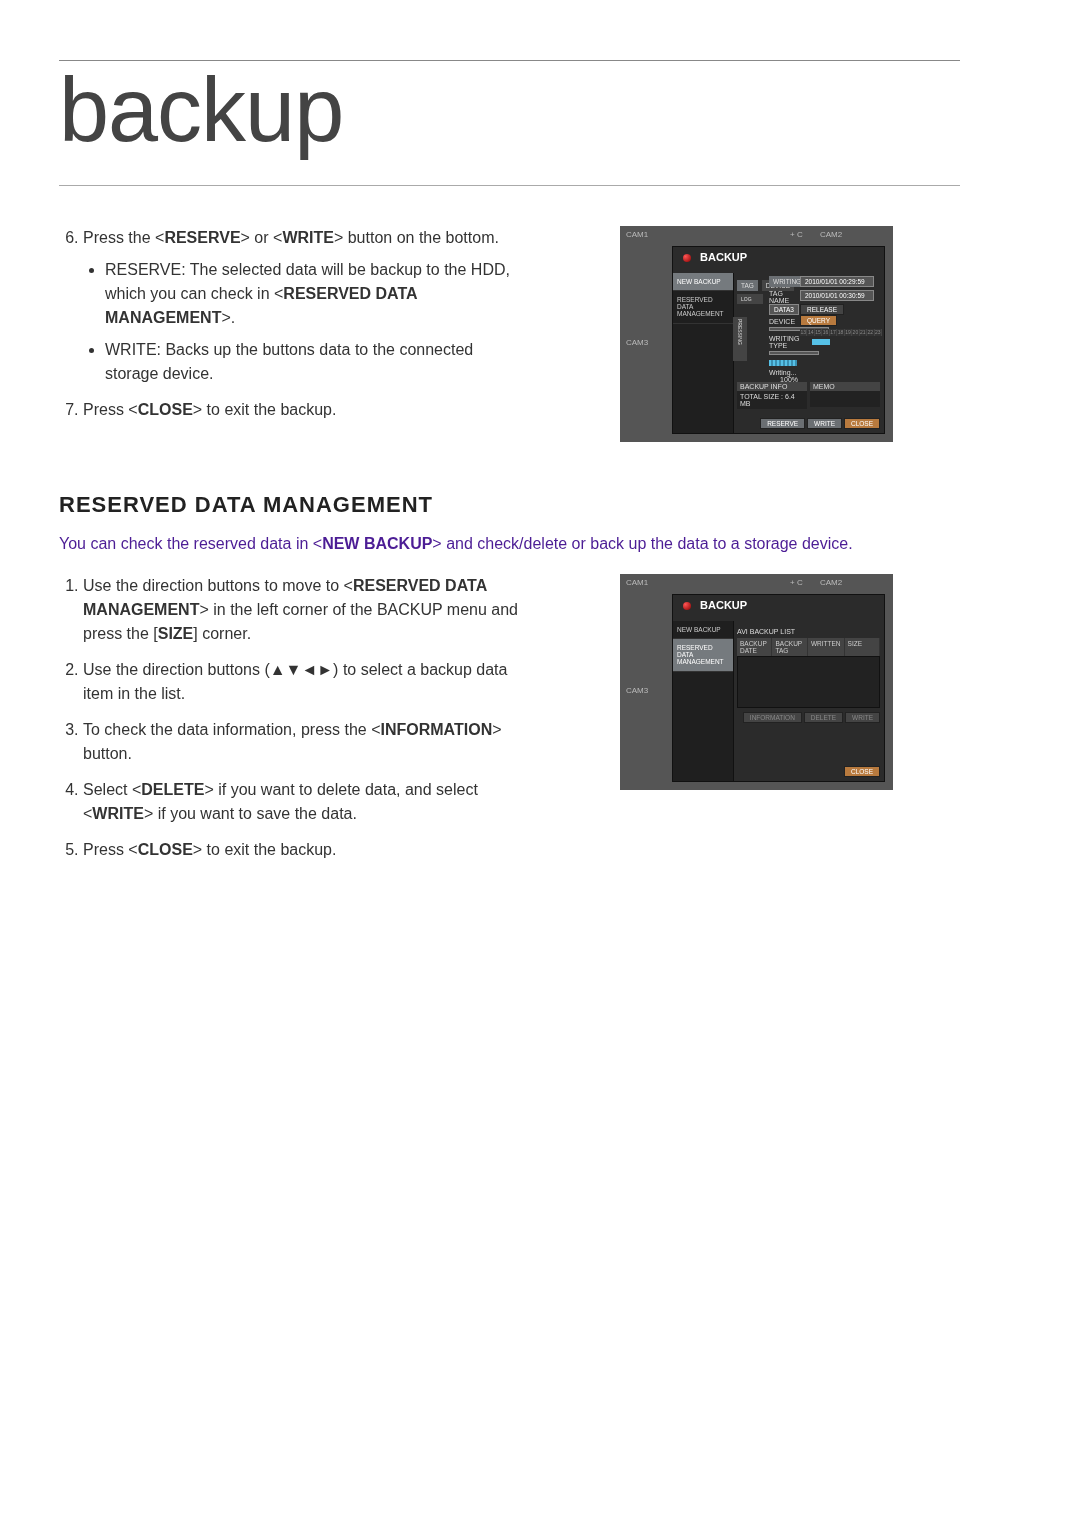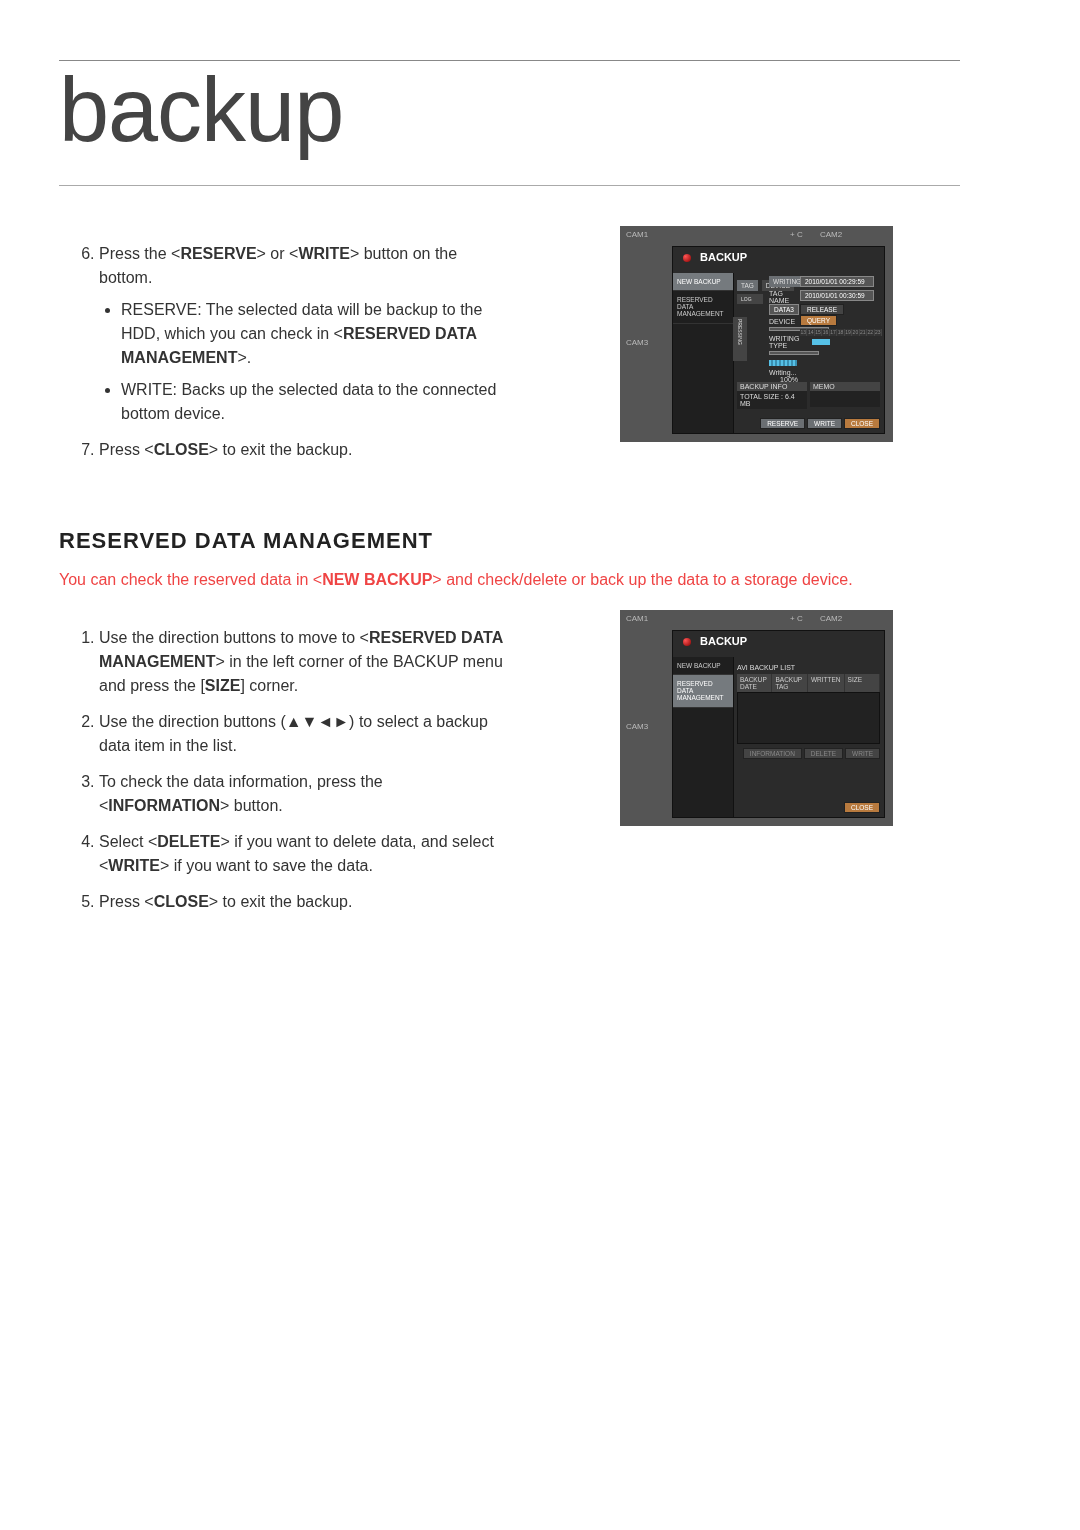--- a/index.html
+++ b/index.html
@@ -40,29 +40,29 @@
   .text-col {
     float: left;
     width: 470px;
     font-size: 16px;
     color: #333;
     line-height: 1.5;
   }
   .text-full {
     width: 820px;
     font-size: 16px;
-    color: #ef4444;
+    color: #4c1d95;
     line-height: 1.5;
   }
   .img-col {
     float: right;
     width: 340px;
   }
   ol.steps {
-    margin: 16px;
+    margin: 0;
     padding: 0 0 0 24px;
   }
   ol.steps > li {
     margin-bottom: 12px;
   }
   ul.bullets {
     margin: 8px 0 8px 0;
     padding-left: 22px;
   }
   ul.bullets li {
@@ -217,21 +217,21 @@
 
   <div class="section">
     <div class="text-col">
       <ol class="steps" start="6">
         <li>
           <span>Press the &lt;</span><b>RESERVE</b><span>&gt; or &lt;</span><b>WRITE</b><span>&gt; button on the bottom.</span>
           <ul class="bullets">
             <li>
               <span>RESERVE: The selected data will be backup to the HDD, which you can check in &lt;</span><b>RESERVED DATA MANAGEMENT</b><span>&gt;.</span>
             </li>
-            <li>WRITE: Backs up the selected data to the connected bottom device.</li>
+            <li>WRITE: Backs up the buttons data to the connected storage device.</li>
           </ul>
         </li>
         <li>
           <span>Press &lt;</span><b>CLOSE</b><span>&gt; to exit the backup.</span>
         </li>
       </ol>
     </div>
 
     <div class="img-col">
       <div class="mock">

